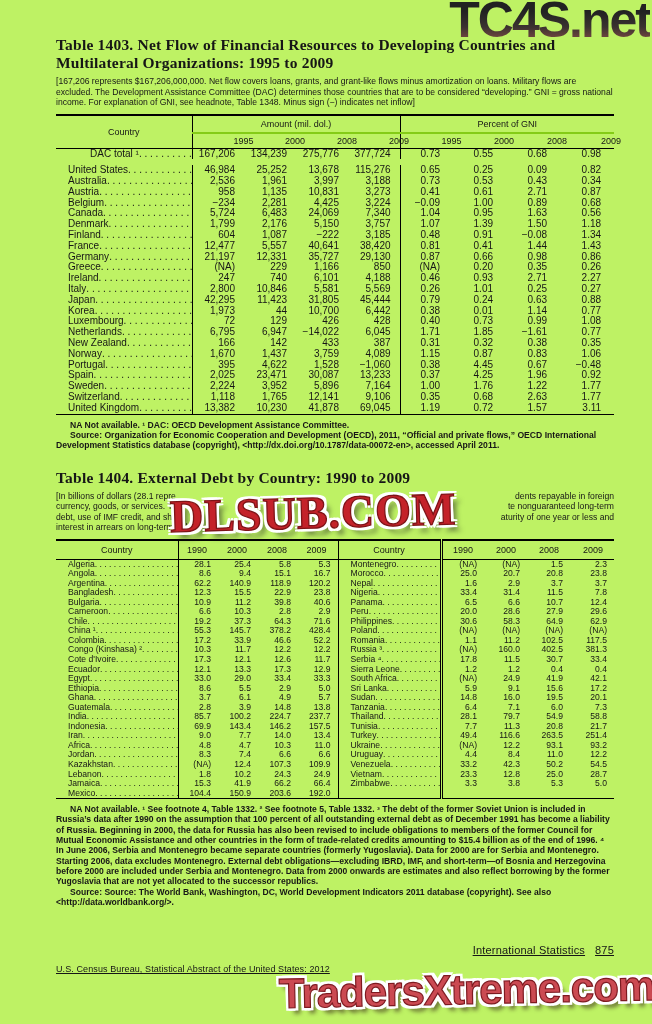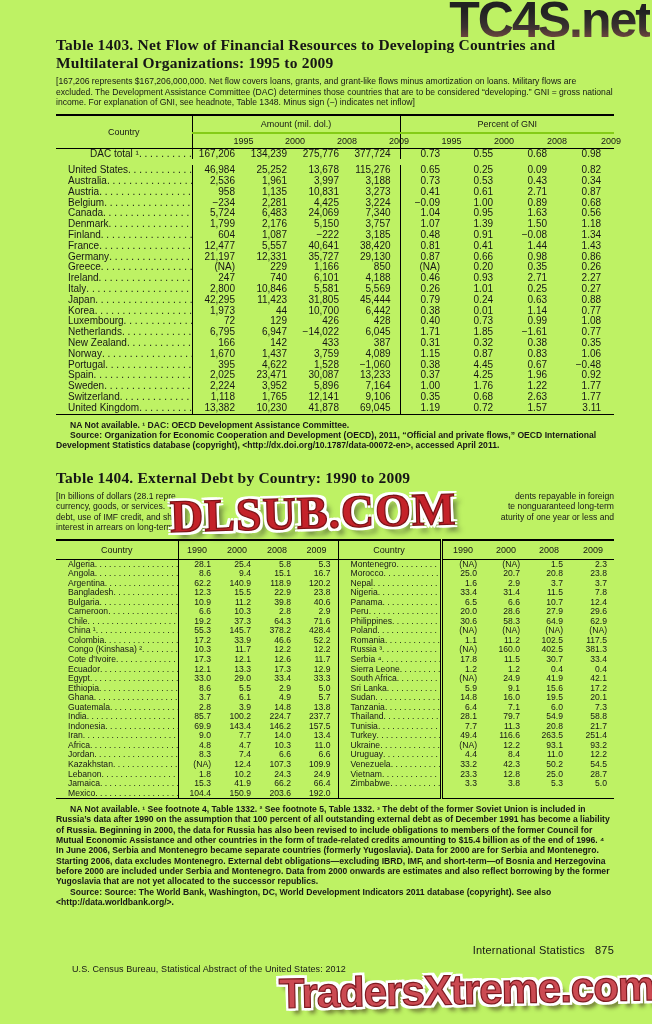--- a/index.html
+++ b/index.html
@@ -41,21 +41,21 @@
   .t1404 thead .stub-h{text-align:center;}
   .t1404 tbody{font-size:8.6px;line-height:9.55px;}
   .t1404 td.num{padding-right:7px;}
 
   .fnblock{margin:5px 0 0 0;font-weight:bold;}
   .fn{font-size:8.6px;line-height:10.3px;margin:0;text-indent:14px;}
 
   .gap1404{height:18px;}
 
   
-  .pagefoot{position:absolute;left:72px;right:38px;top:944px;}
+  .pagefoot{position:absolute;left:56px;right:38px;top:944px;text-decoration:underline;}
   .pf-right{text-align:right;font-size:11px;letter-spacing:.2px;}
   .pf-right .pgnum{margin-left:10px;}
   .pf-left{font-size:9px;margin-top:8px;letter-spacing:.1px;}
 
   
   .wm{position:absolute;white-space:nowrap;pointer-events:none;}
   .wm-top{top:-9px;right:2px;font-family:"Liberation Sans",sans-serif;font-weight:bold;
           font-size:50px;letter-spacing:-2px;
           background:linear-gradient(#222 35%, #3a3230 62%, #96554a 95%);
           -webkit-background-clip:text;background-clip:text;color:transparent;

